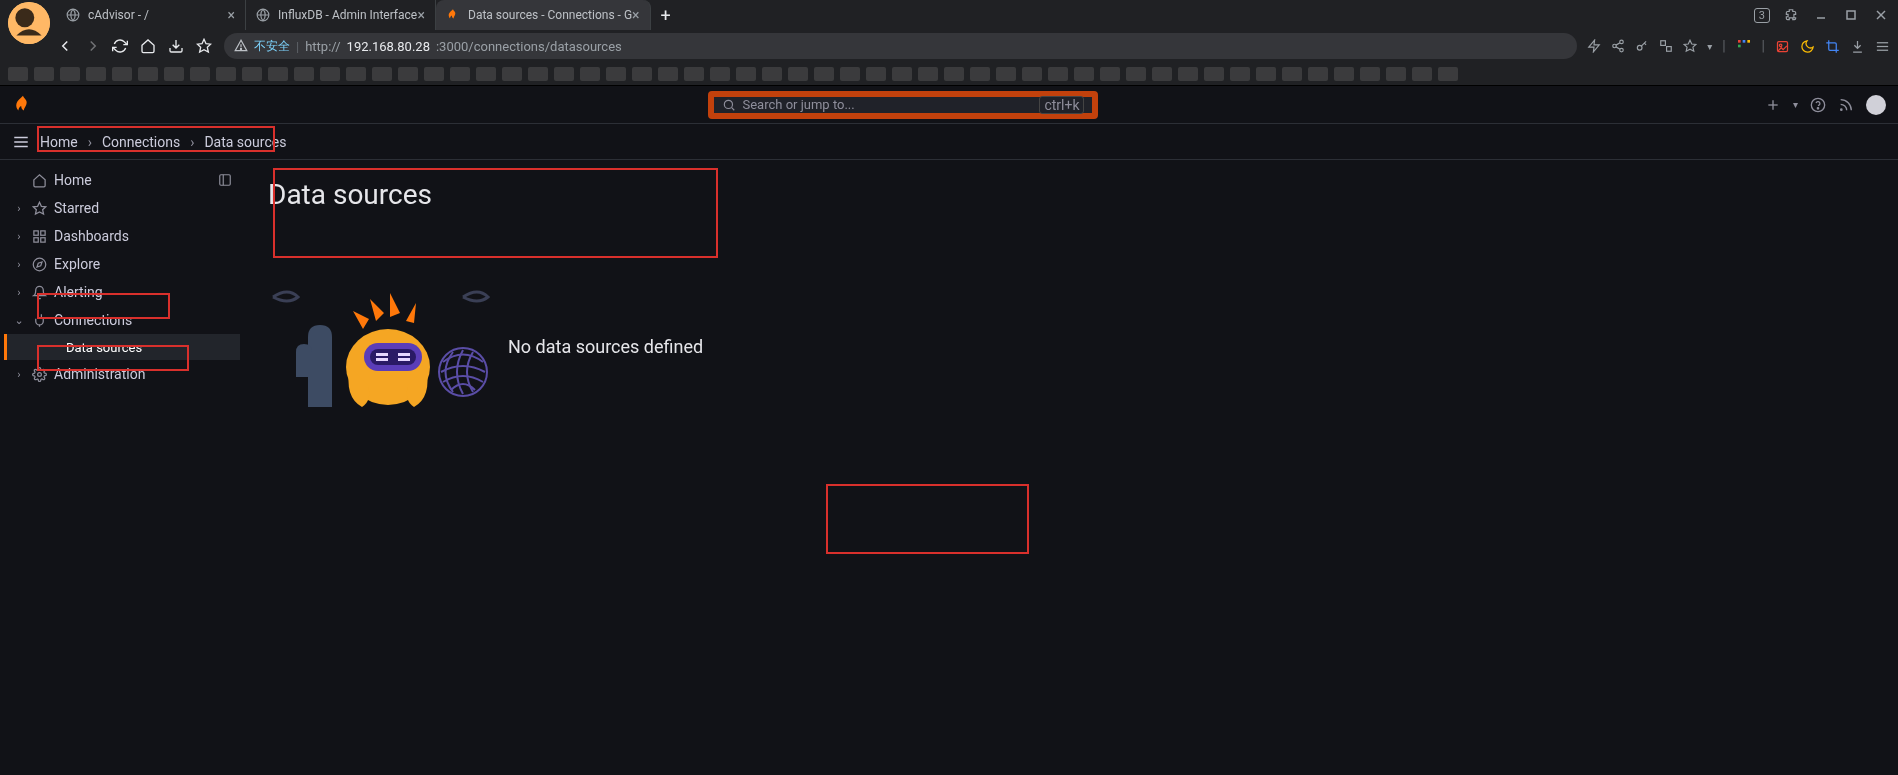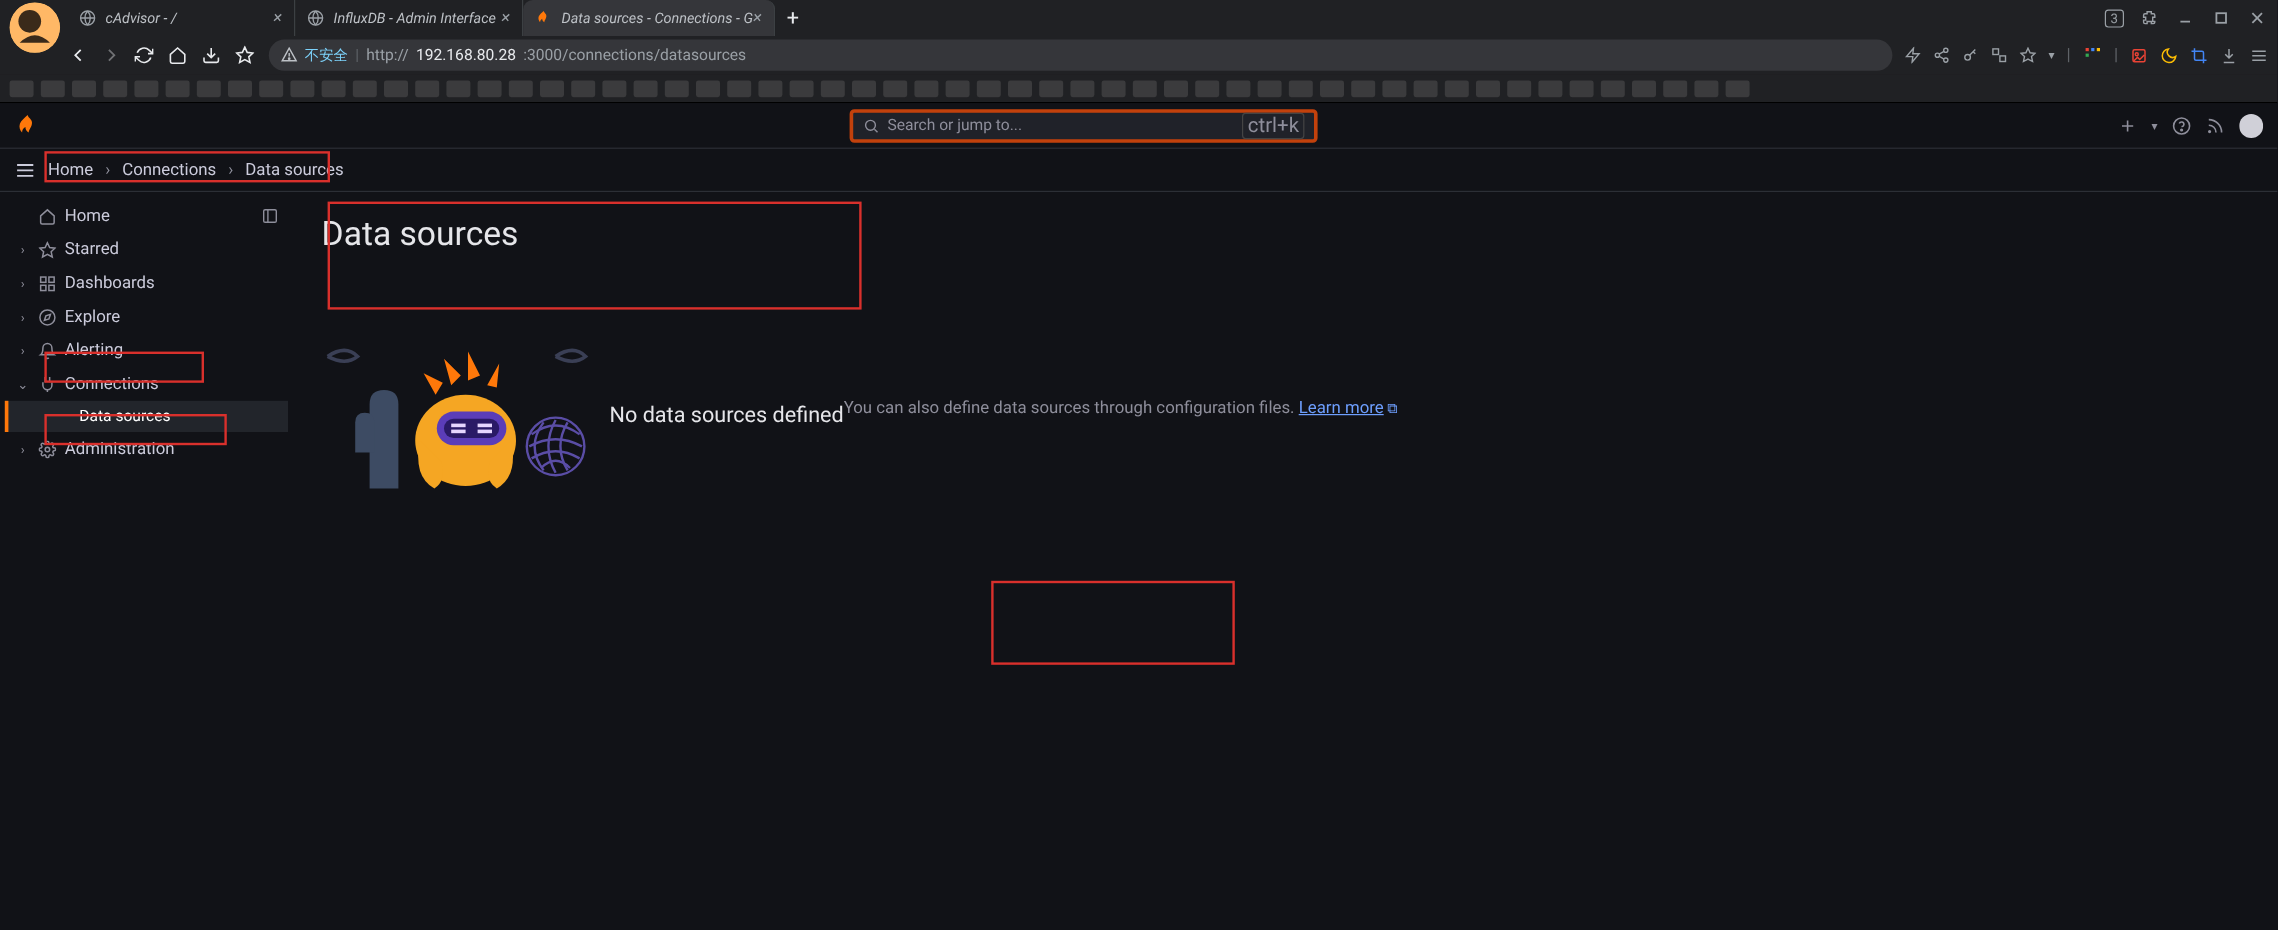--- a/index.html
+++ b/index.html
@@ -19,21 +19,21 @@
     background: #202124;
   }
   .avatar-circle {
     position: absolute; top: 2px; left: 8px; width: 42px; height: 42px;
     border-radius: 50%; background: #ffbf69; overflow: hidden;
     display: flex; align-items: center; justify-content: center;
   }
   .tab {
     display: flex; align-items: center; height: 30px; padding: 0 10px;
     color: #bdc1c6; font-size: 12px; border-right: 1px solid #3c4043;
-    min-width: 190px; position: relative; font-style: italic;
+    min-width: 190px; position: relative;
   }
   .tab.active { background: #35363a; border-radius: 8px 8px 0 0; }
   .tab .tab-icon { width: 14px; height: 14px; margin-right: 8px; }
   .tab .tab-close { margin-left: auto; font-size: 14px; color: #9aa0a6; cursor: pointer; }
   .tab-add { color: #e8eaed; font-size: 18px; padding: 0 10px; cursor: pointer; }
   .win-controls { margin-left: auto; display: flex; align-items: center; gap: 12px; padding-right: 8px; color: #9aa0a6; }
   .win-btn { width: 18px; height: 18px; display: flex; align-items: center; justify-content: center; cursor: pointer; }
   .badge-box { border: 1px solid #9aa0a6; border-radius: 3px; font-size: 11px; padding: 0 4px; }
 
   .nav-bar {
@@ -60,26 +60,26 @@
   .app { position: relative; height: calc(775px - 86px); background: #111217; }
   .app-topbar {
     height: 38px; display: flex; align-items: center; padding: 0 12px;
     border-bottom: 1px solid #2c2f36;
   }
   .grafana-logo {
     width: 22px; height: 22px; margin-right: 8px;
   }
   .search-box {
     margin-left: auto; margin-right: auto; width: 390px; height: 28px;
-    background: #202229; border: 3px solid #c2410c; border-radius: 4px;
+    background: #202229; border: 6px solid #c2410c; border-radius: 4px;
     display: flex; align-items: center; padding: 0 8px; color: #8e8e9b;
     font-size: 13px; position: relative; text-align: center;
   }
   .search-box .kbd {
-    margin-left: auto; font-size: 17px; border: 1px solid #444; border-radius: 3px;
+    margin-left: auto; font-size: 14px; border: 1px solid #444; border-radius: 3px;
     padding: 0 4px; color: #8e8e9b;
   }
   .topbar-right { display: flex; align-items: center; gap: 12px; color: #8e8e9b; }
   .topbar-right .icon-btn { cursor: pointer; }
 
   .breadcrumb-row {
     height: 36px; display: flex; align-items: center; padding: 0 12px; gap: 10px;
     border-bottom: 1px solid #2c2f36;
   }
   .hamburger { cursor: pointer; color: #ccccdc; }
@@ -544,23 +544,20 @@
             <rect x="130" y="101" width="12" height="3" fill="#e6d6ff"></rect>
 
             <g transform="translate(195,115)">
               <circle r="24" fill="none" stroke="#5a4da6" stroke-width="2"></circle>
               <path d="M-20 -10 Q0 -25 20 -10 M-22 0 Q0 -12 22 0 M-20 10 Q0 -2 20 10 M-12 18 Q0 6 12 18" fill="none" stroke="#5a4da6" stroke-width="2"></path>
               <path d="M-10 -20 Q-25 0 -10 20 M0 -22 Q-12 0 0 22 M10 -20 Q-2 0 10 20" fill="none" stroke="#5a4da6" stroke-width="2"></path>
             </g>
           </svg>
         </div>
         <div class="empty-title">No data sources defined</div>
-        <div class="empty-sub">
-          <span>You can also define data sources through configuration files. </span><a href="#">Learn more</a><span class="ext-icon">⧉</span>
-        </div>
       </div>
     </div>
   </div>
 
   <div class="hl" style="top:40px; left:37px; width:238px; height:26px"></div>
   <div class="hl" style="top:82px; left:273px; width:445px; height:90px"></div>
   <div class="hl" style="top:207px; left:37px; width:133px; height:26px"></div>
   <div class="hl" style="top:259px; left:37px; width:152px; height:26px"></div>
   <div class="hl" style="top:398px; left:826px; width:203px; height:70px"></div>
 </div>

